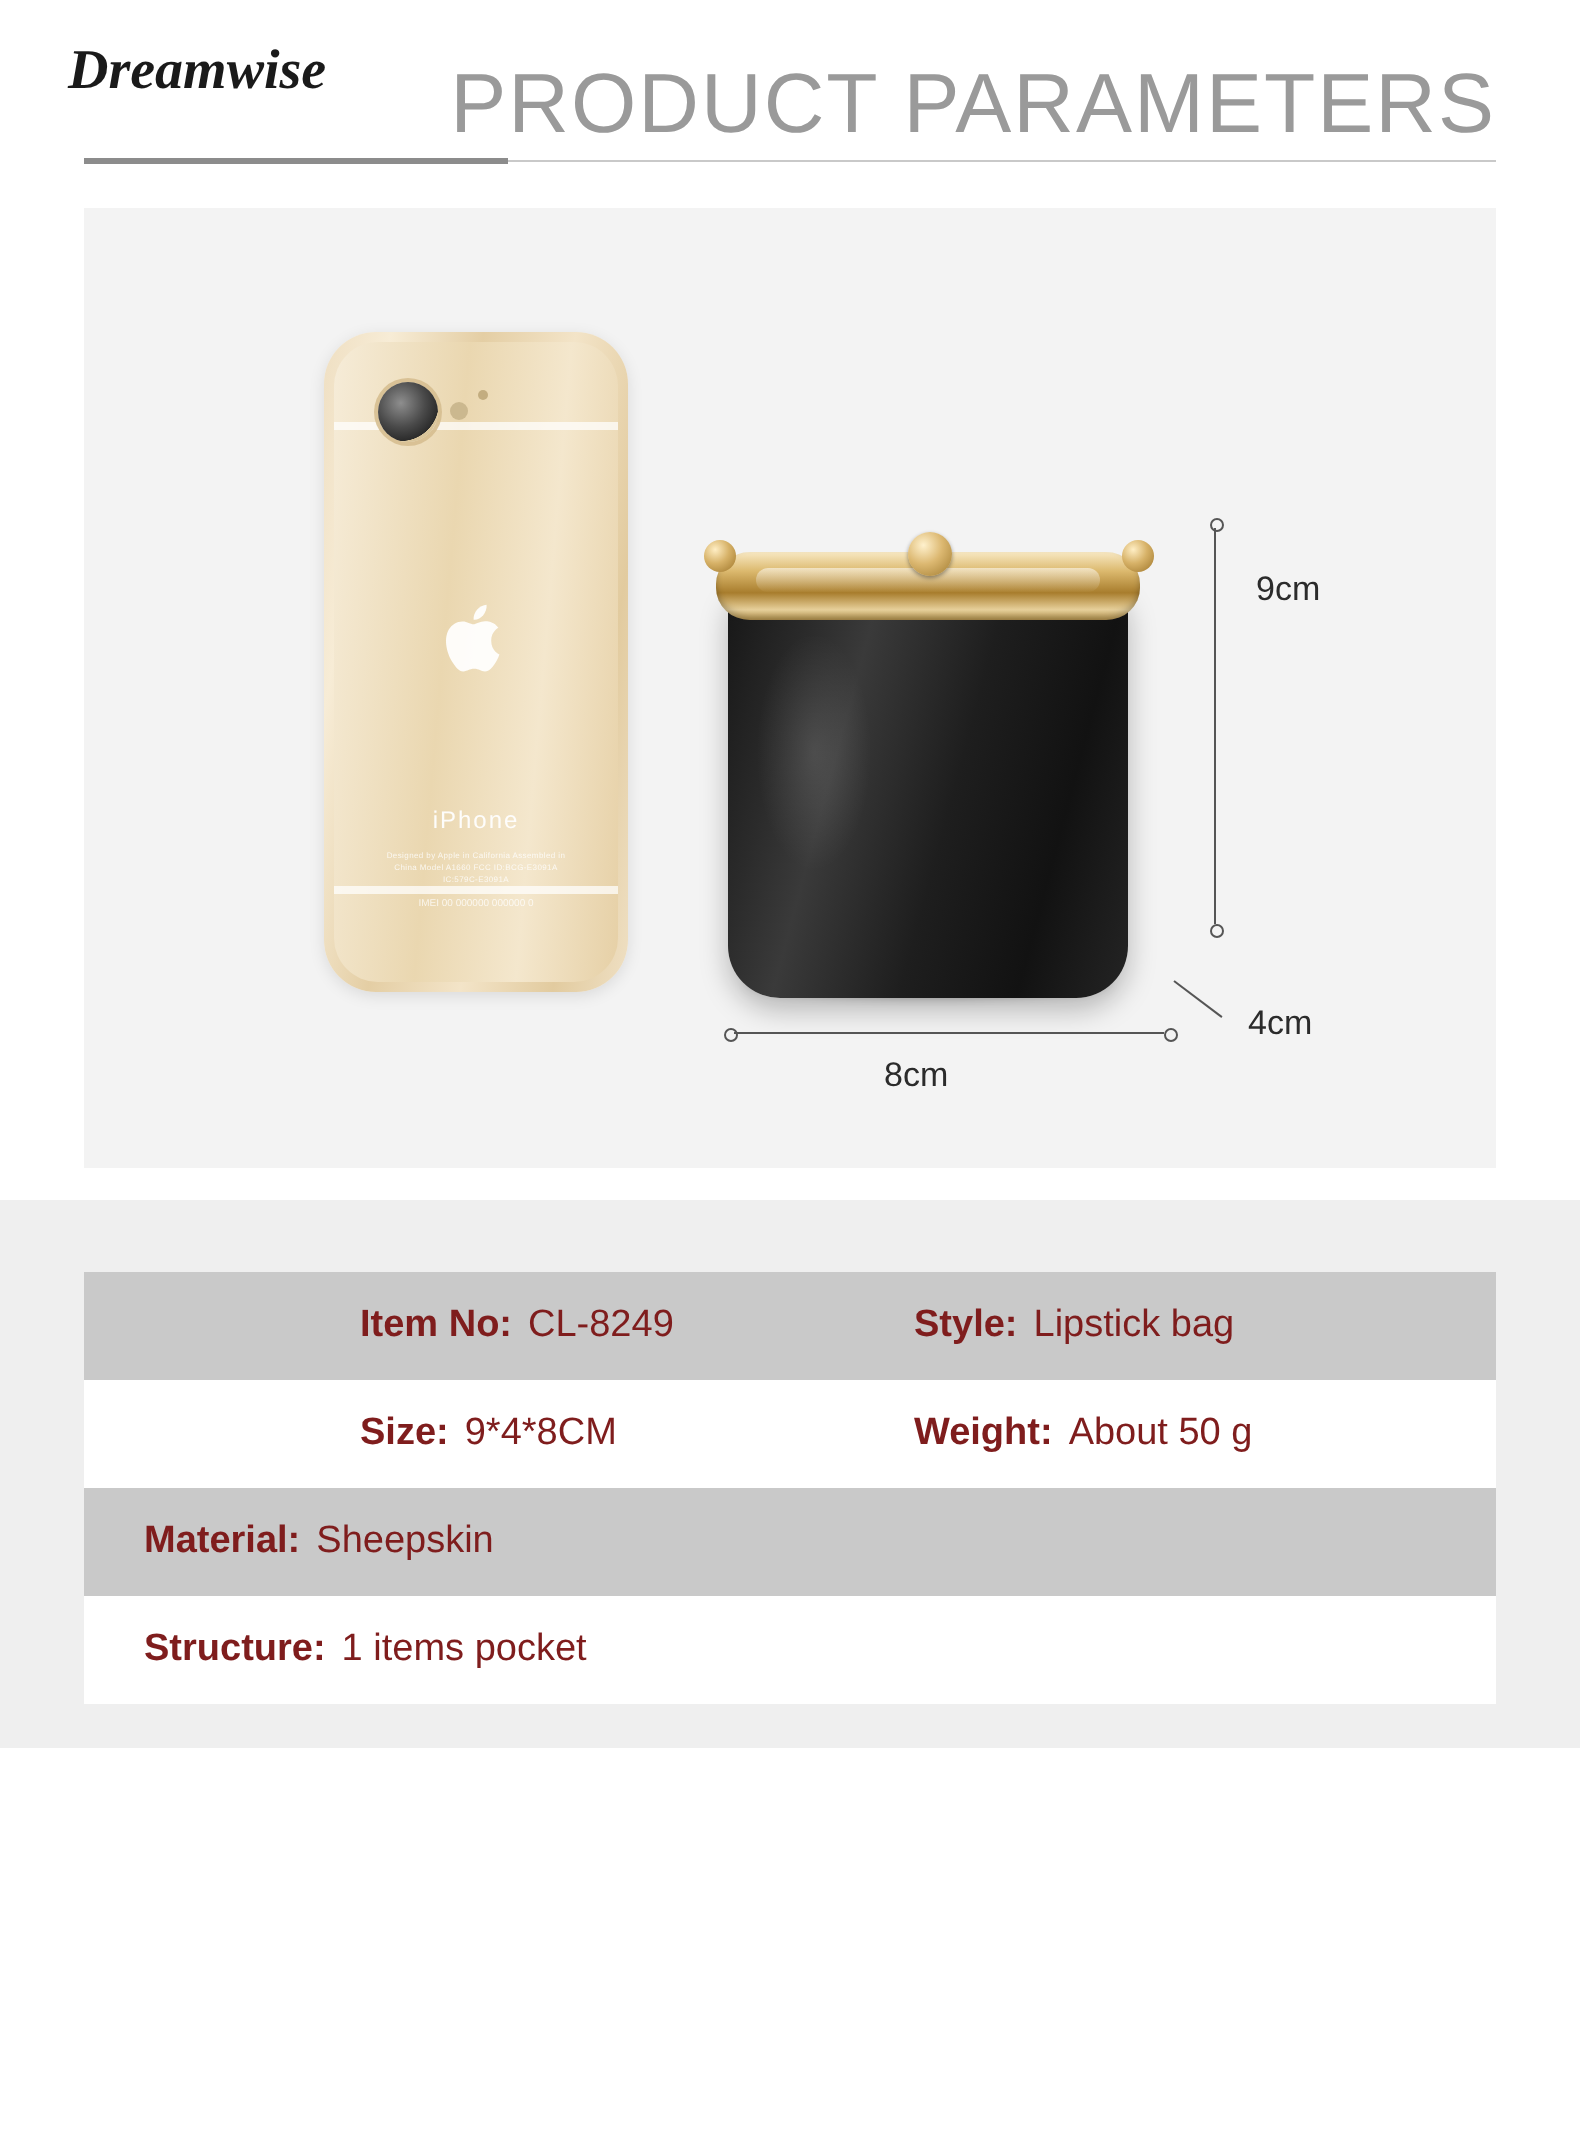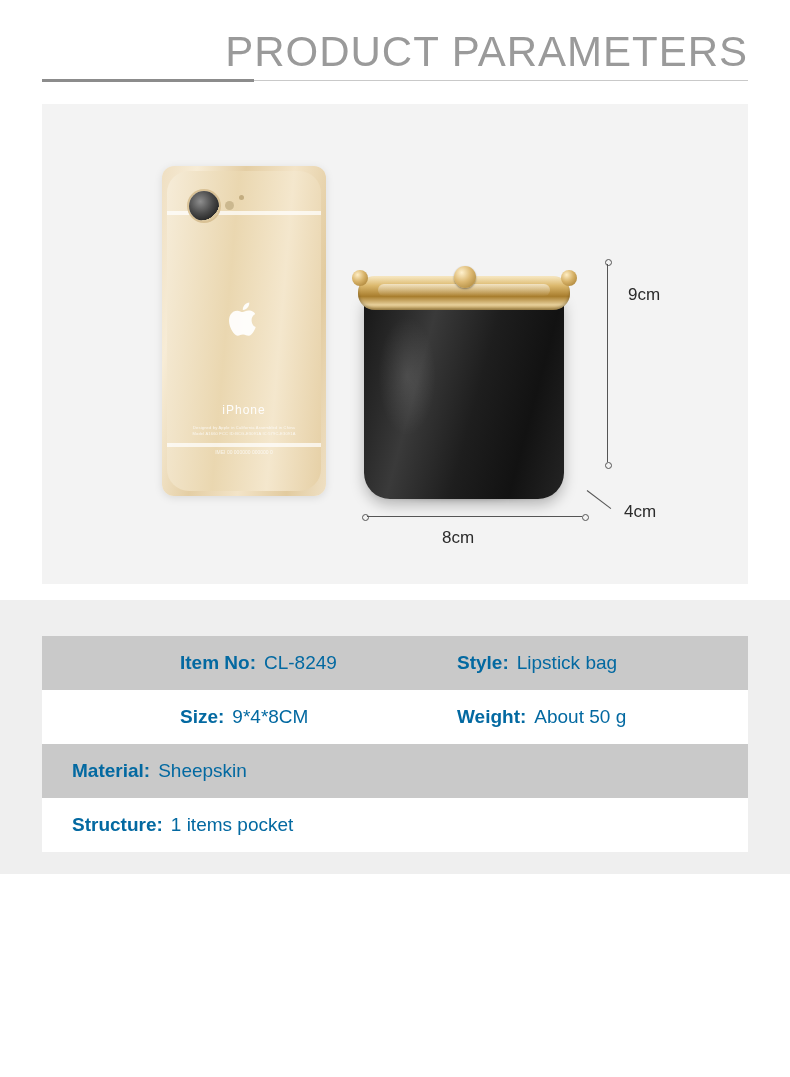--- a/index.html
+++ b/index.html
@@ -87,23 +87,23 @@
     width: 706px;
     height: 480px;
     background: #f3f3f3;
   }
 
   
   .phone {
     position: absolute;
     left: 120px;
     top: 62px;
-    width: 164px;
+    width: 152px;
     height: 330px;
-    border-radius: 12px;
+    border-radius: 26px;
     background: linear-gradient(100deg,#efdfc2 0%, #f7ecd6 16%, #e4cea4 38%, #f3e4c8 60%, #e2cb9f 82%, #efe0c4 100%);
     box-shadow: 0 2px 8px rgba(0,0,0,0.10);
   }
   .phone-inner {
     position: absolute;
     left: 5px;
     top: 5px;
     right: 5px;
     bottom: 5px;
     border-radius: 22px;
@@ -308,21 +308,21 @@
     display: flex;
     align-items: center;
     height: 54px;
   }
   .spec-row.shade { background: #c9c9c9; }
   .spec-row.plain { background: #ffffff; }
   .cell {
     display: flex;
     align-items: baseline;
     font-size: 19px;
-    color: #0369a1;
+    color: #7f1d1d;
     white-space: nowrap;
   }
   .cell .k {
     font-weight: bold;
     font-family: "Liberation Sans", sans-serif;
   }
   .cell .v {
     font-weight: normal;
     margin-left: 8px;
     font-family: "Liberation Sans", sans-serif;
@@ -363,20 +363,21 @@
     color: #8a8a8a;
     font-family: "Liberation Sans", sans-serif;
   }
 </style>
 </head>
 <body>
 
 <div class="page">
 
   <div class="header">
+    <div class="brand">Dreamwise</div>
     <div class="title-wrap">
       <div class="title">PRODUCT PARAMETERS</div>
     </div>
     <div class="title-rules">
       <div class="rule-dark"></div>
       <div class="rule-light"></div>
     </div>
   </div>
 
   <div class="image-panel">

